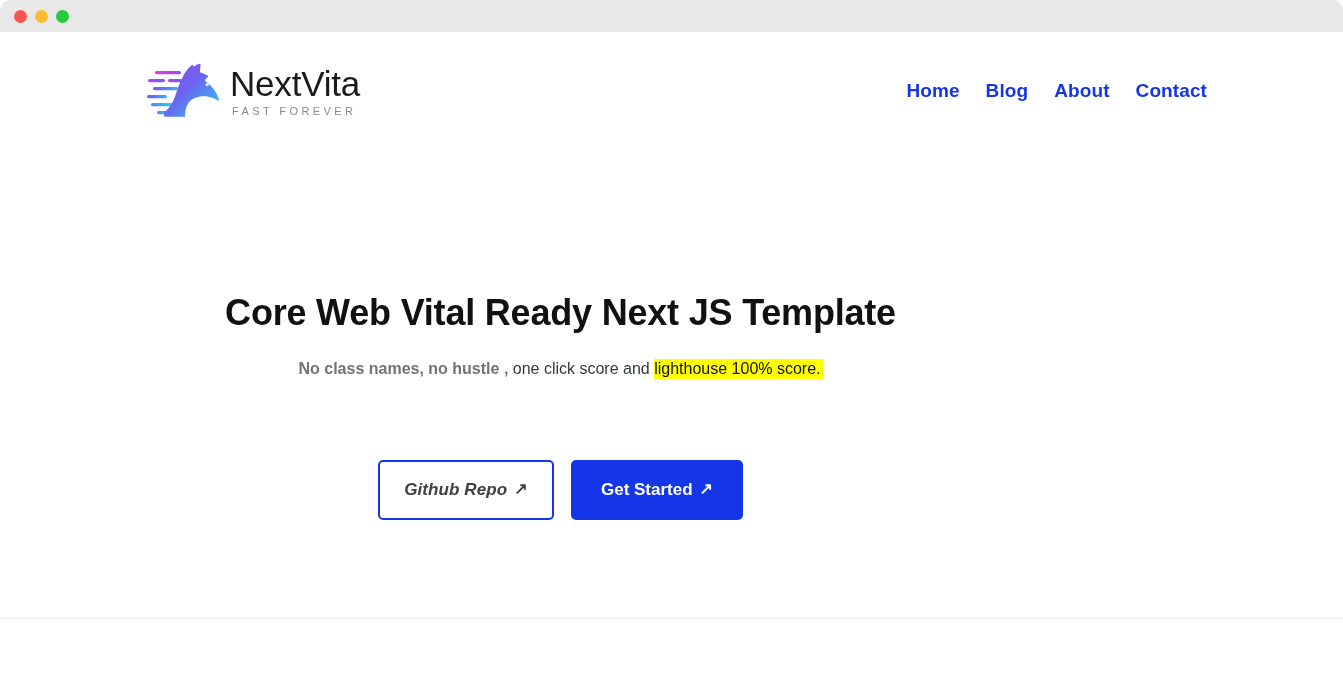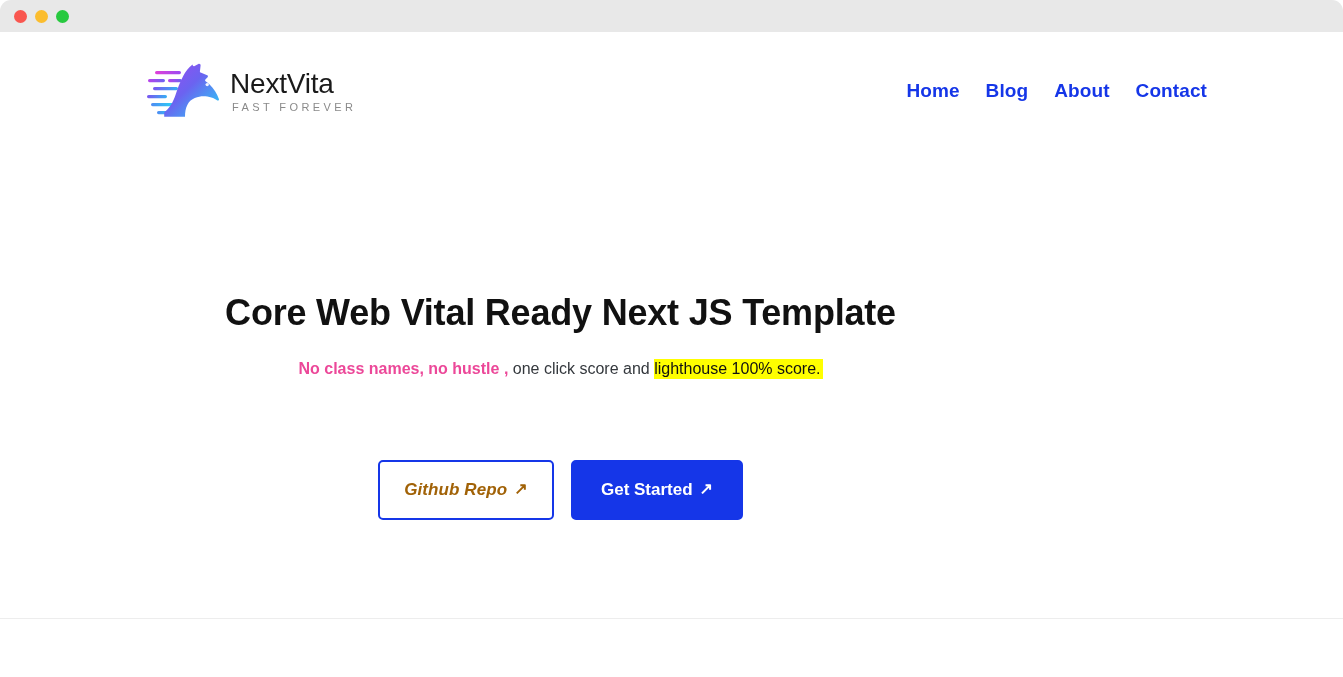--- a/index.html
+++ b/index.html
@@ -78,21 +78,21 @@
     display: block;
     flex: 0 0 auto;
   }
   .brand-words {
     display: flex;
     flex-direction: column;
     justify-content: center;
     padding-top: 2px;
   }
   .brand-name {
-    font-size: 28px;
+    font-size: 35px;
     line-height: 1.02;
     letter-spacing: -0.2px;
     color: #1a1a1a;
     font-weight: 400;
   }
   .brand-tagline {
     font-size: 11px;
     letter-spacing: 3.4px;
     color: #8a8a8a;
     font-weight: 400;
@@ -136,21 +136,21 @@
     position: absolute;
     top: 208px;
     left: 0;
     width: 100%;
     font-size: 16px;
     color: #34383d;
     line-height: 1.5;
   }
   .sub-strong {
     font-weight: 700;
-    color: #ec4899;
+    color: #737373;
   }
   .sub-mark {
     background: #ffff00;
     color: #111111;
     padding: 1px 2px 2px 0;
   }
 
   .hero-actions {
     position: absolute;
     top: 311px;
@@ -172,21 +172,21 @@
     font-weight: 700;
     text-decoration: none;
     cursor: pointer;
     white-space: nowrap;
   }
   .btn-outline {
     min-width: 176px;
     padding: 0 20px;
     background: #ffffff;
     border: 2px solid #1536e8;
-    color: #a16207;
+    color: #404040;
     font-style: italic;
     letter-spacing: 0.1px;
   }
   .btn-primary {
     min-width: 170px;
     padding: 0 28px;
     background: #1536e8;
     border: 2px solid #1536e8;
     color: #ffffff;
   }

